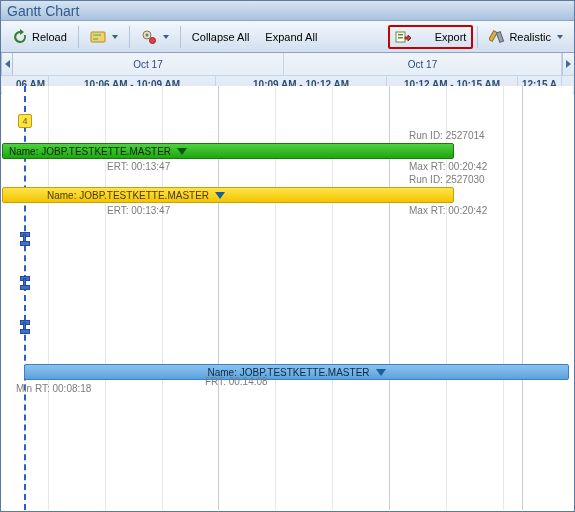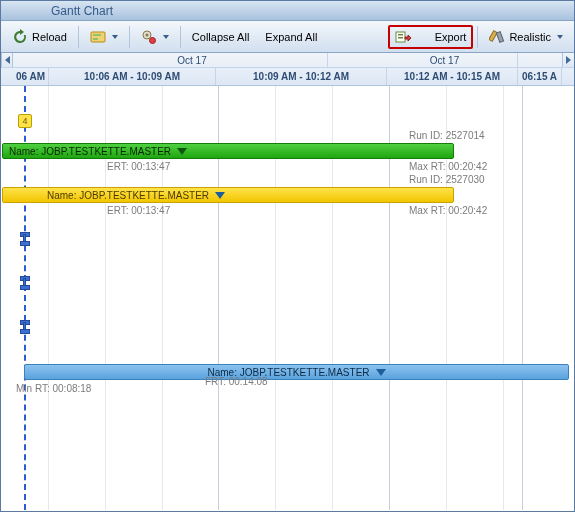--- a/index.html
+++ b/index.html
@@ -8,21 +8,21 @@
 
   
   .titlebar {
     height: 20px;
     background: linear-gradient(#d7e4f2, #a9c2de);
     border-bottom: 1px solid #8aa4c4;
     display: flex; align-items: center;
     padding: 0 6px;
     color: #365a8a;
   }
-  .titlebar .title { font-size: 12px; margin-left: 44px; }
+  .titlebar .title { font-size: 14px; }
 
   
   .toolbar {
     height: 32px;
     background: linear-gradient(#f3f7fb, #e2ebf5 50%, #d2dff0);
     border-bottom: 1px solid #8aa4c4;
     display: flex; align-items: center;
     padding: 0 4px;
     gap: 2px;
   }
@@ -44,21 +44,21 @@
     border-radius: 2px;
     padding: 1px 5px;
     gap: 24px;
   }
 
   
   .scale {
     border-bottom: 1px solid #b0c4de;
     background: linear-gradient(#f0f4fa, #dde8f5);
   }
-  .scale-row1 { height: 15px; display: flex; border-bottom: 1px solid #c5d4e8; position:relative;gap:44px;}
+  .scale-row1 { height: 23px; display: flex; border-bottom: 1px solid #c5d4e8; position:relative;}
   .scale-row2 { height: 17px; display: flex; position:relative;font-weight:bold;}
   .scale-cell {
     border-right: 1px solid #c5d4e8;
     text-align: center;
     font-size: 10px;
     color: #2e4c73;
     display:flex; align-items:center; justify-content:center;
     white-space: nowrap;
     overflow: hidden;
   }
@@ -181,21 +181,21 @@
     <div class="scroll-right">
         <div class="tri-r"></div>
       </div>
   </div>
   <div class="scale-row2">
     <div class="scroll-left" style="visibility:hidden"></div>
     <div class="scale-cell" style="width:36px">06 AM</div>
     <div class="scale-cell" style="width:167px">10:06 AM - 10:09 AM</div>
     <div class="scale-cell" style="width:171px">10:09 AM - 10:12 AM</div>
     <div class="scale-cell" style="width:131px">10:12 AM - 10:15 AM</div>
-    <div class="scale-cell" style="flex:1">06:15 A</div>
+    <div class="scale-cell" style="flex:1">12:15 A</div>
     <div class="scroll-right" style="visibility:hidden"></div>
   </div>
 </div>
 
 <div class="chart">
 
   <div class="gridline" style="left:46px"></div>
   <div class="gridline" style="left:103px"></div>
   <div class="gridline" style="left:160px"></div>
   <div class="gridline major" style="left:216px"></div>

